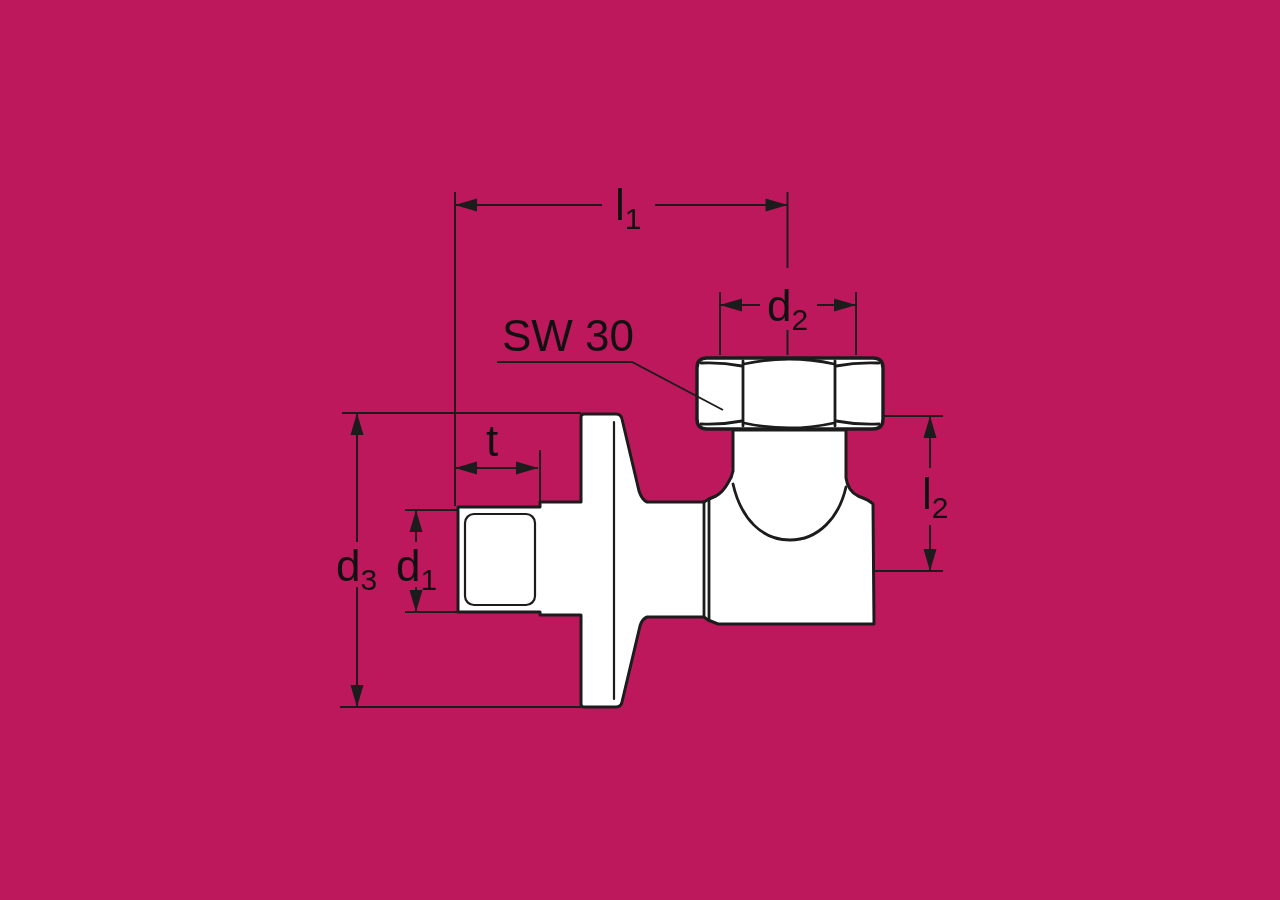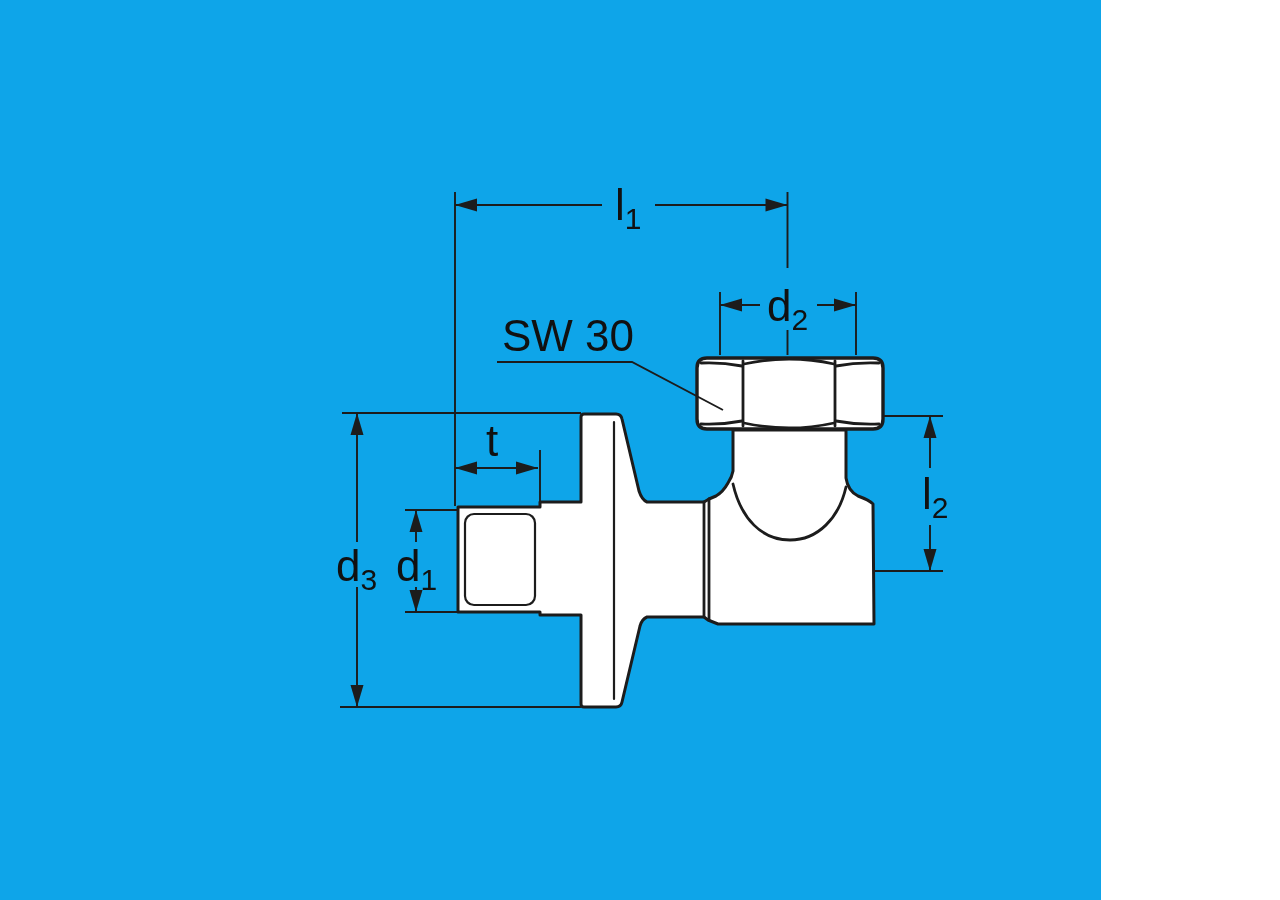--- a/index.html
+++ b/index.html
@@ -6,23 +6,23 @@
     margin: 0;
     padding: 0;
     background: #ffffff;
     width: 1280px;
     height: 900px;
     overflow: hidden;
     font-family: "Liberation Sans", sans-serif;
   }
   .canvas {
     position: relative;
-    width: 1101px;
+    width: 1280px;
     height: 900px;
-    background: #0ea5e9;
+    background: #be185d;
   }
   svg { display: block; }
   .outline {
     fill: #ffffff;
     stroke: #1c1c1c;
     stroke-width: 3;
     stroke-linejoin: round;
     stroke-linecap: round;
   }
   .detail {

